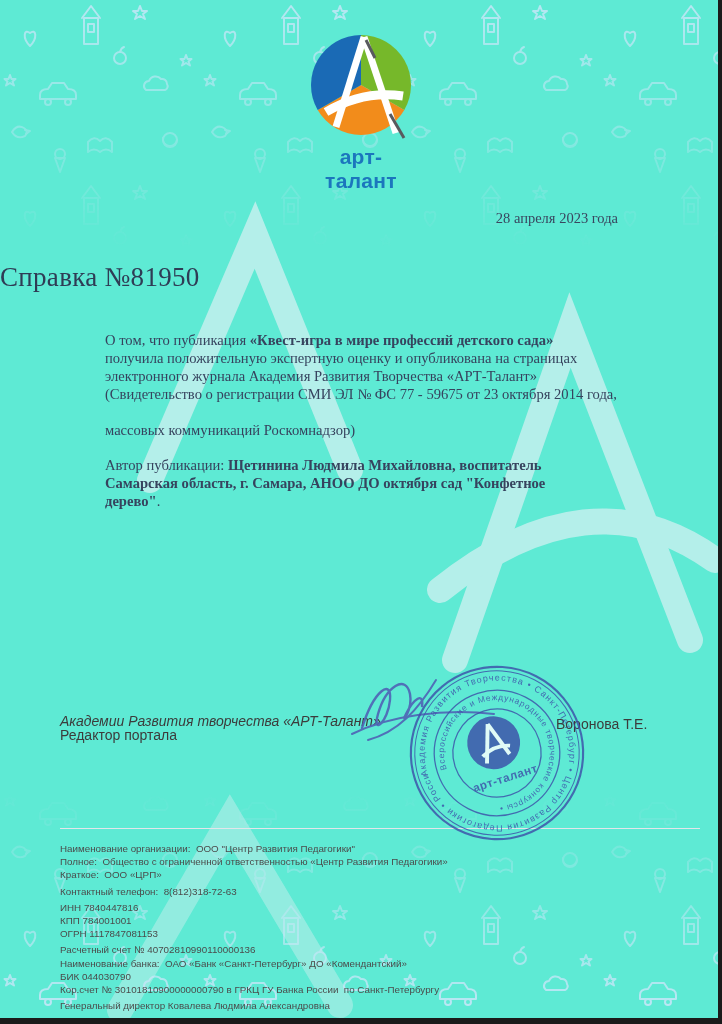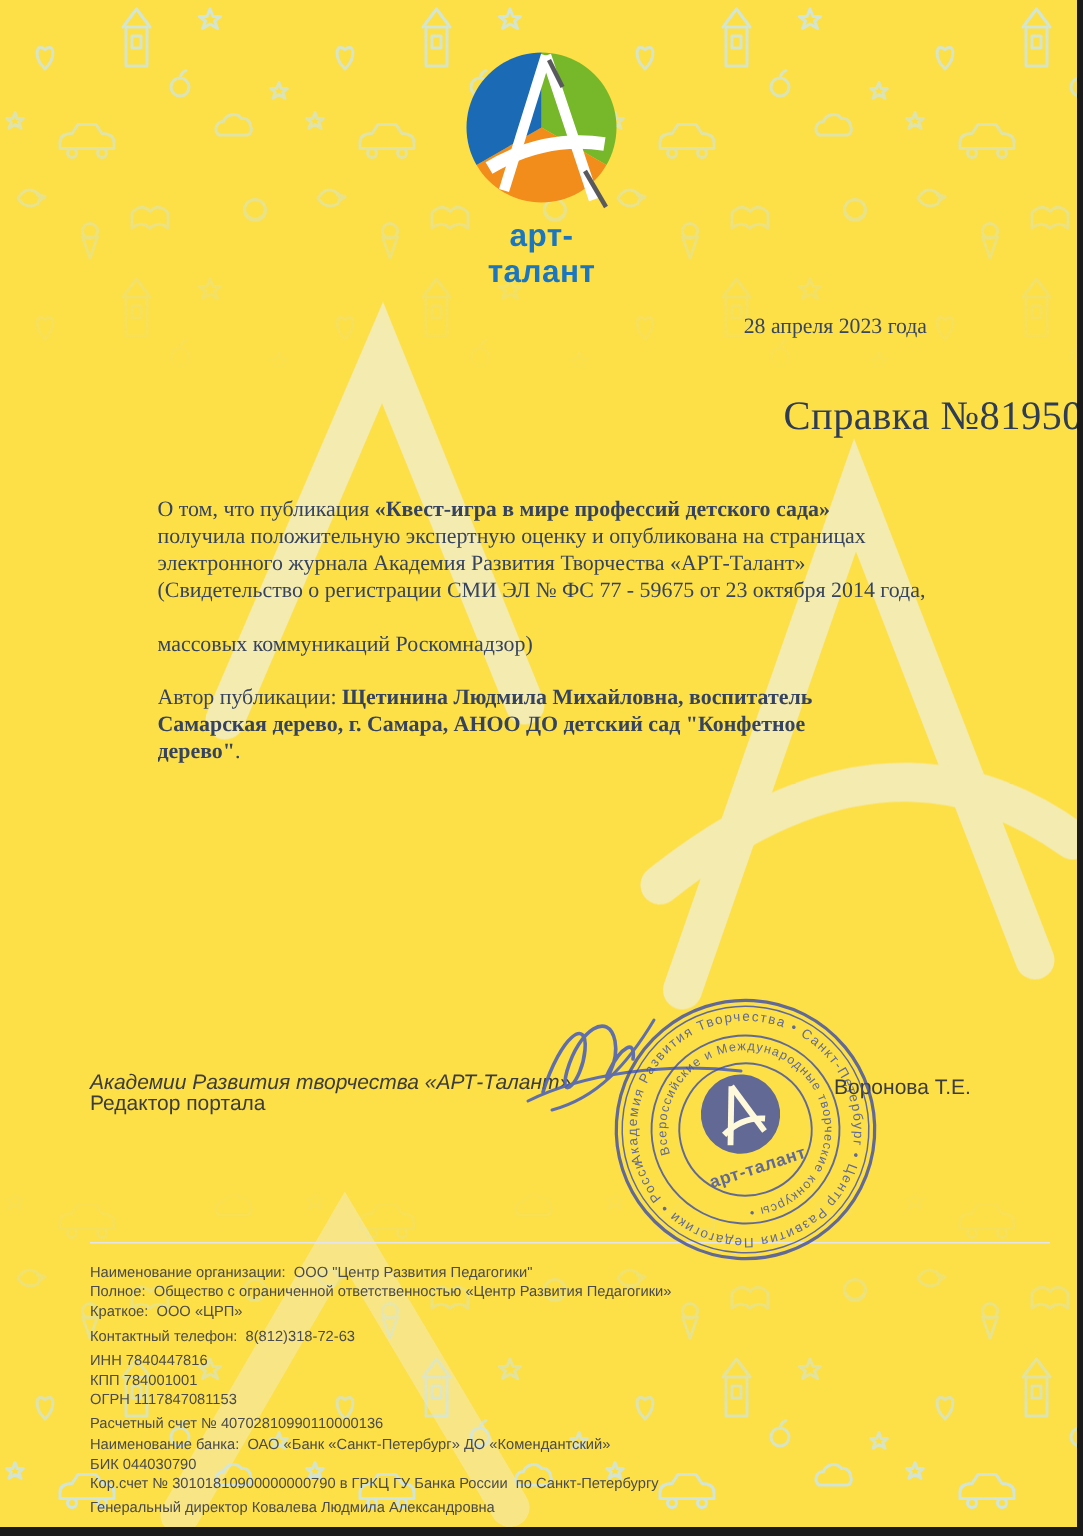--- a/index.html
+++ b/index.html
@@ -1,26 +1,26 @@
 <!DOCTYPE html>
 <html><head>
 <meta charset="utf-8">
 <style>
   html,body{margin:0;padding:0;background:#fff;}
-  .canvas{position:relative;width:722px;height:1024px;background:#fde047;overflow:hidden;
+  .canvas{position:relative;width:722px;height:1024px;background:#5eead4;overflow:hidden;
           font-family:"Liberation Serif","DejaVu Serif",serif;}
   .edge-right{position:absolute;right:0;top:0;width:4px;height:100%;background:#1a1a1a;z-index:60;}
   .edge-bottom{position:absolute;left:0;bottom:0;width:100%;height:6px;background:#1a1a1a;z-index:60;}
   .bg-svg{position:absolute;left:0;top:0;z-index:0;}
   .logo-wrap{position:absolute;left:306px;top:30px;width:110px;text-align:center;z-index:2;}
   .logo-brand{margin-top:1px;font-family:"Liberation Sans","DejaVu Sans",sans-serif;
               font-size:21px;font-weight:600;color:#1b76bd;letter-spacing:.3px;}
   .date{position:absolute;left:300px;top:210px;width:318px;text-align:right;
         font-size:14.5px;color:#39465f;z-index:2;}
-  .title{position:absolute;left:0;top:262px;width:100%;text-align:right;
+  .title{position:absolute;left:0;top:262px;width:100%;text-align:left;
          font-size:27px;font-weight:500;color:#2f3c55;letter-spacing:.3px;z-index:2;}
   .bodytext{position:absolute;left:105px;top:331px;width:526px;font-size:14.6px;
             line-height:18px;color:#36435e;z-index:2;}
   .bodytext b{font-weight:700;}
   .p2{margin-top:17px;}
   .p3{margin-top:12px;}
   .sans{font-family:"Liberation Sans","DejaVu Sans",sans-serif;}
   .editor-line1{position:absolute;left:60px;top:686px;font-size:14px;color:#3c3c3c;z-index:2;margin-top:41px;}
   .editor-line2{position:absolute;left:60px;top:713px;font-size:14px;color:#3c3c3c;z-index:2;font-style:italic;}
   .signer{position:absolute;left:556px;top:716px;font-size:14px;color:#3c3c3c;z-index:2;}
@@ -115,21 +115,21 @@
     <div class="p1">
       <span>О том, что публикация </span><b>«Квест-игра в мире профессий детского сада»</b><br>
       <span>получила положительную экспертную оценку и опубликована на страницах</span><br>
       <span>электронного журнала Академия Развития Творчества «АРТ-Талант»</span><br>
       <span>(Свидетельство о регистрации СМИ ЭЛ № ФС 77 - 59675 от 23 октября 2014 года,</span><br>
       <br>
       <span>массовых коммуникаций Роскомнадзор)</span>
     </div>
     <div class="p2">
       <span>Автор публикации: </span><b>Щетинина Людмила Михайловна, воспитатель</b><br>
-      <b>Самарская дерево, г. Самара, АНОО ДО детский сад "Конфетное</b><br>
+      <b>Самарская область, г. Самара, АНОО ДО октября сад "Конфетное</b><br>
       <b>дерево"</b><span>.</span>
     </div>
   </div>
 
   <div class="editor-line1 sans">Редактор портала</div>
   <div class="editor-line2 sans">Академии Развития творчества «АРТ-Талант»</div>
   <div class="signer sans">Воронова Т.Е.</div>
 
   <svg class="signature" viewBox="0 0 150 78">
     <g fill="none" stroke="#4f63b5" stroke-width="2.4" stroke-linecap="round" opacity="0.9">

